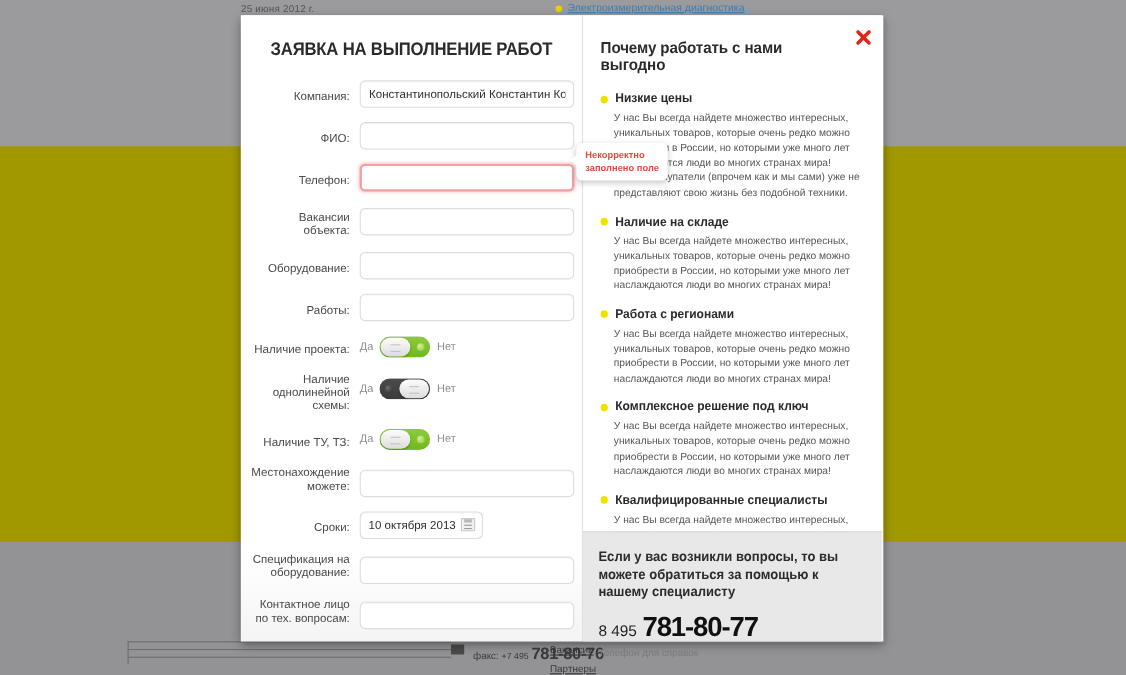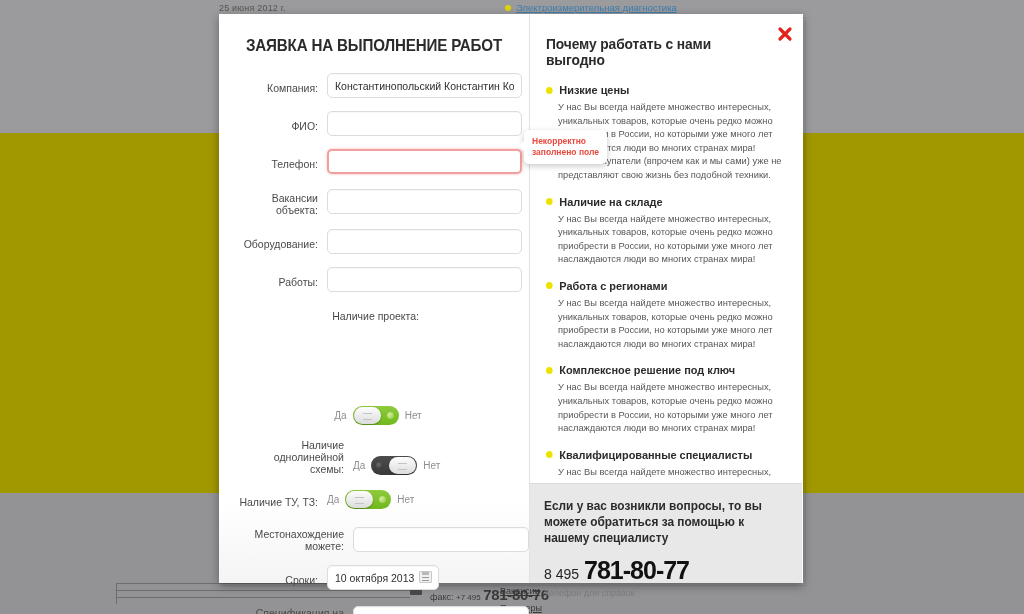--- a/index.html
+++ b/index.html
@@ -90,21 +90,21 @@
     margin:22px 0 18px 0;
     font-stretch:condensed;
     transform:scaleX(.92);
   }
 
   .frow {
     display:flex; align-items:center;
     margin:0 0 13px 0;
     padding-left:8px;
   }
-  .frow.tall { align-items:flex-end;margin-left:26px; }
+  .frow.tall { align-items:flex-start; }
   .flabel {
     width:100px; flex:0 0 100px;
     text-align:right;
     font-size:10.5px; color:#4a4a4a;
     padding-right:9px; padding-top:5px;
     line-height:12px;
   }
   .finput {
     width:195px; height:25px;
     border:1px solid #dcdcdc;
@@ -308,21 +308,21 @@
     <div class="frow">
       <div class="flabel">Оборудование:</div>
       <input class="finput" value="" style="">
     </div>
 
     <div class="frow">
       <div class="flabel">Работы:</div>
       <input class="finput" value="" style="">
     </div>
 
-    <div class="frow" style="margin-bottom:14px;flex-direction:column;">
+    <div class="frow" style="margin-bottom:14px;">
       <div class="flabel">Наличие проекта:</div>
       <div class="toggle-wrap">
         <span class="toggle-txt">Да</span>
         <span class="switch pos-left">
           <span class="track-green"></span>
           <span class="dot-green"></span>
           <span class="knob"></span>
         </span>
         <span class="toggle-txt">Нет</span>
       </div>

